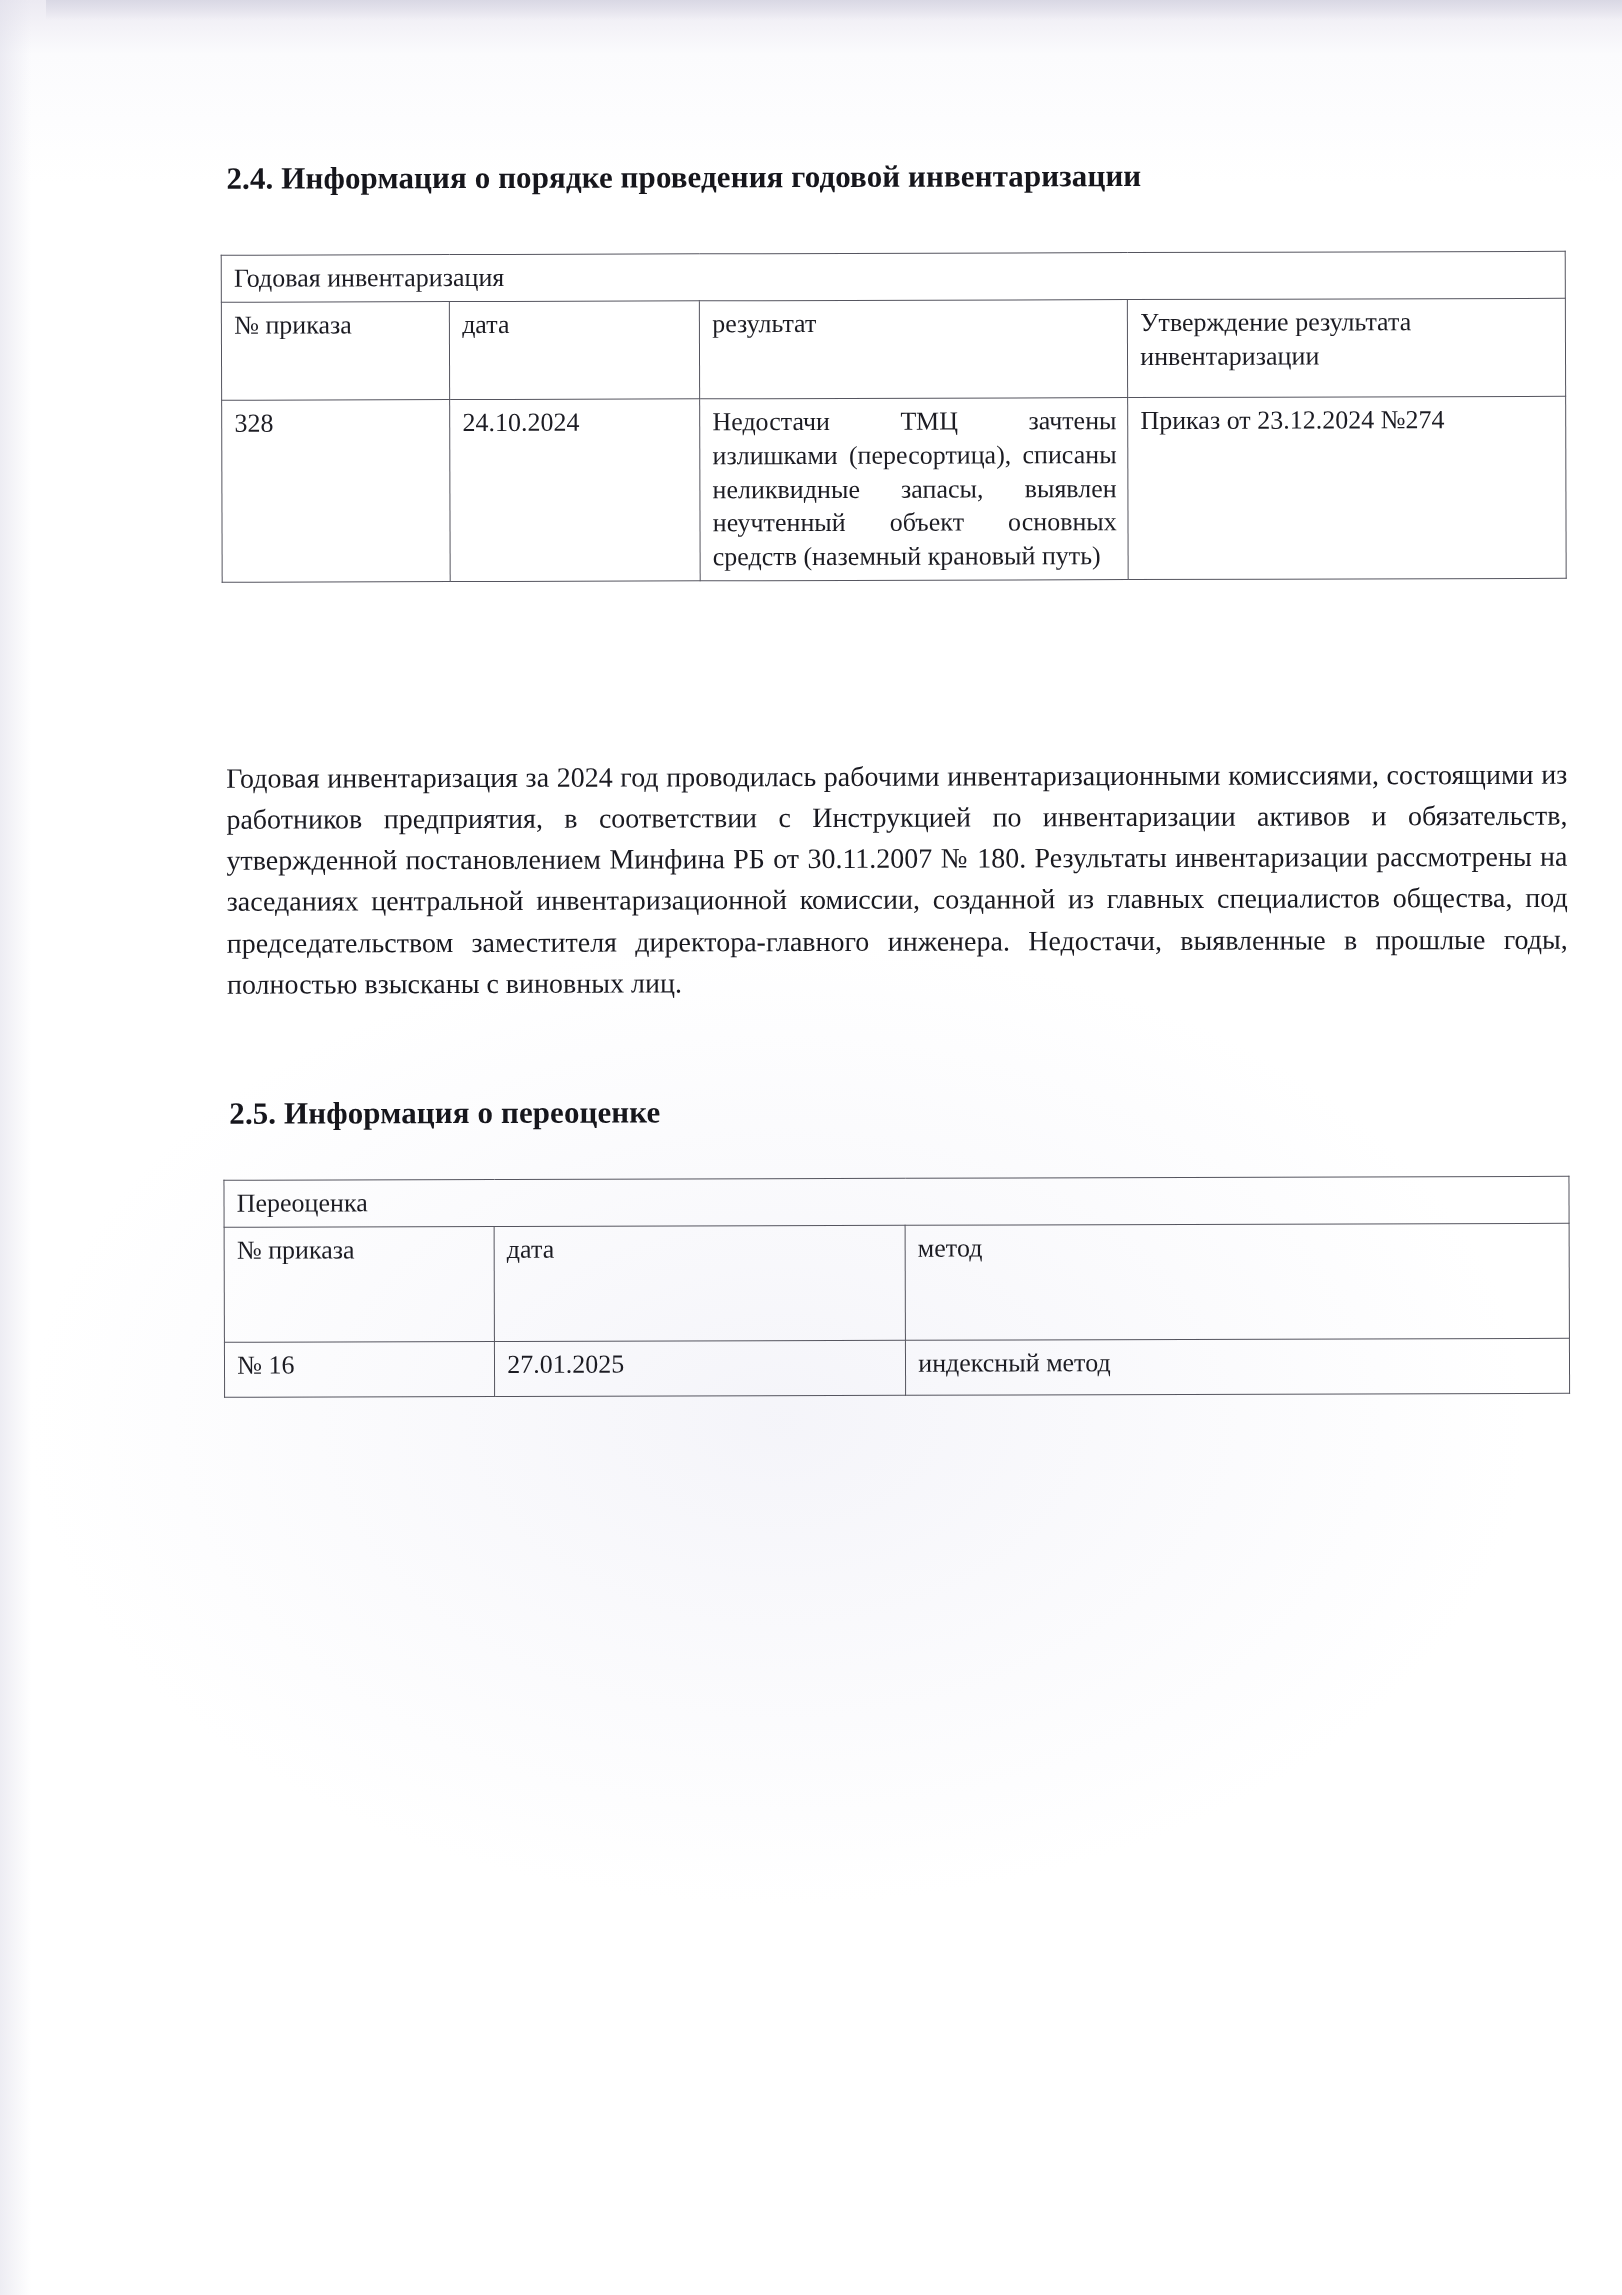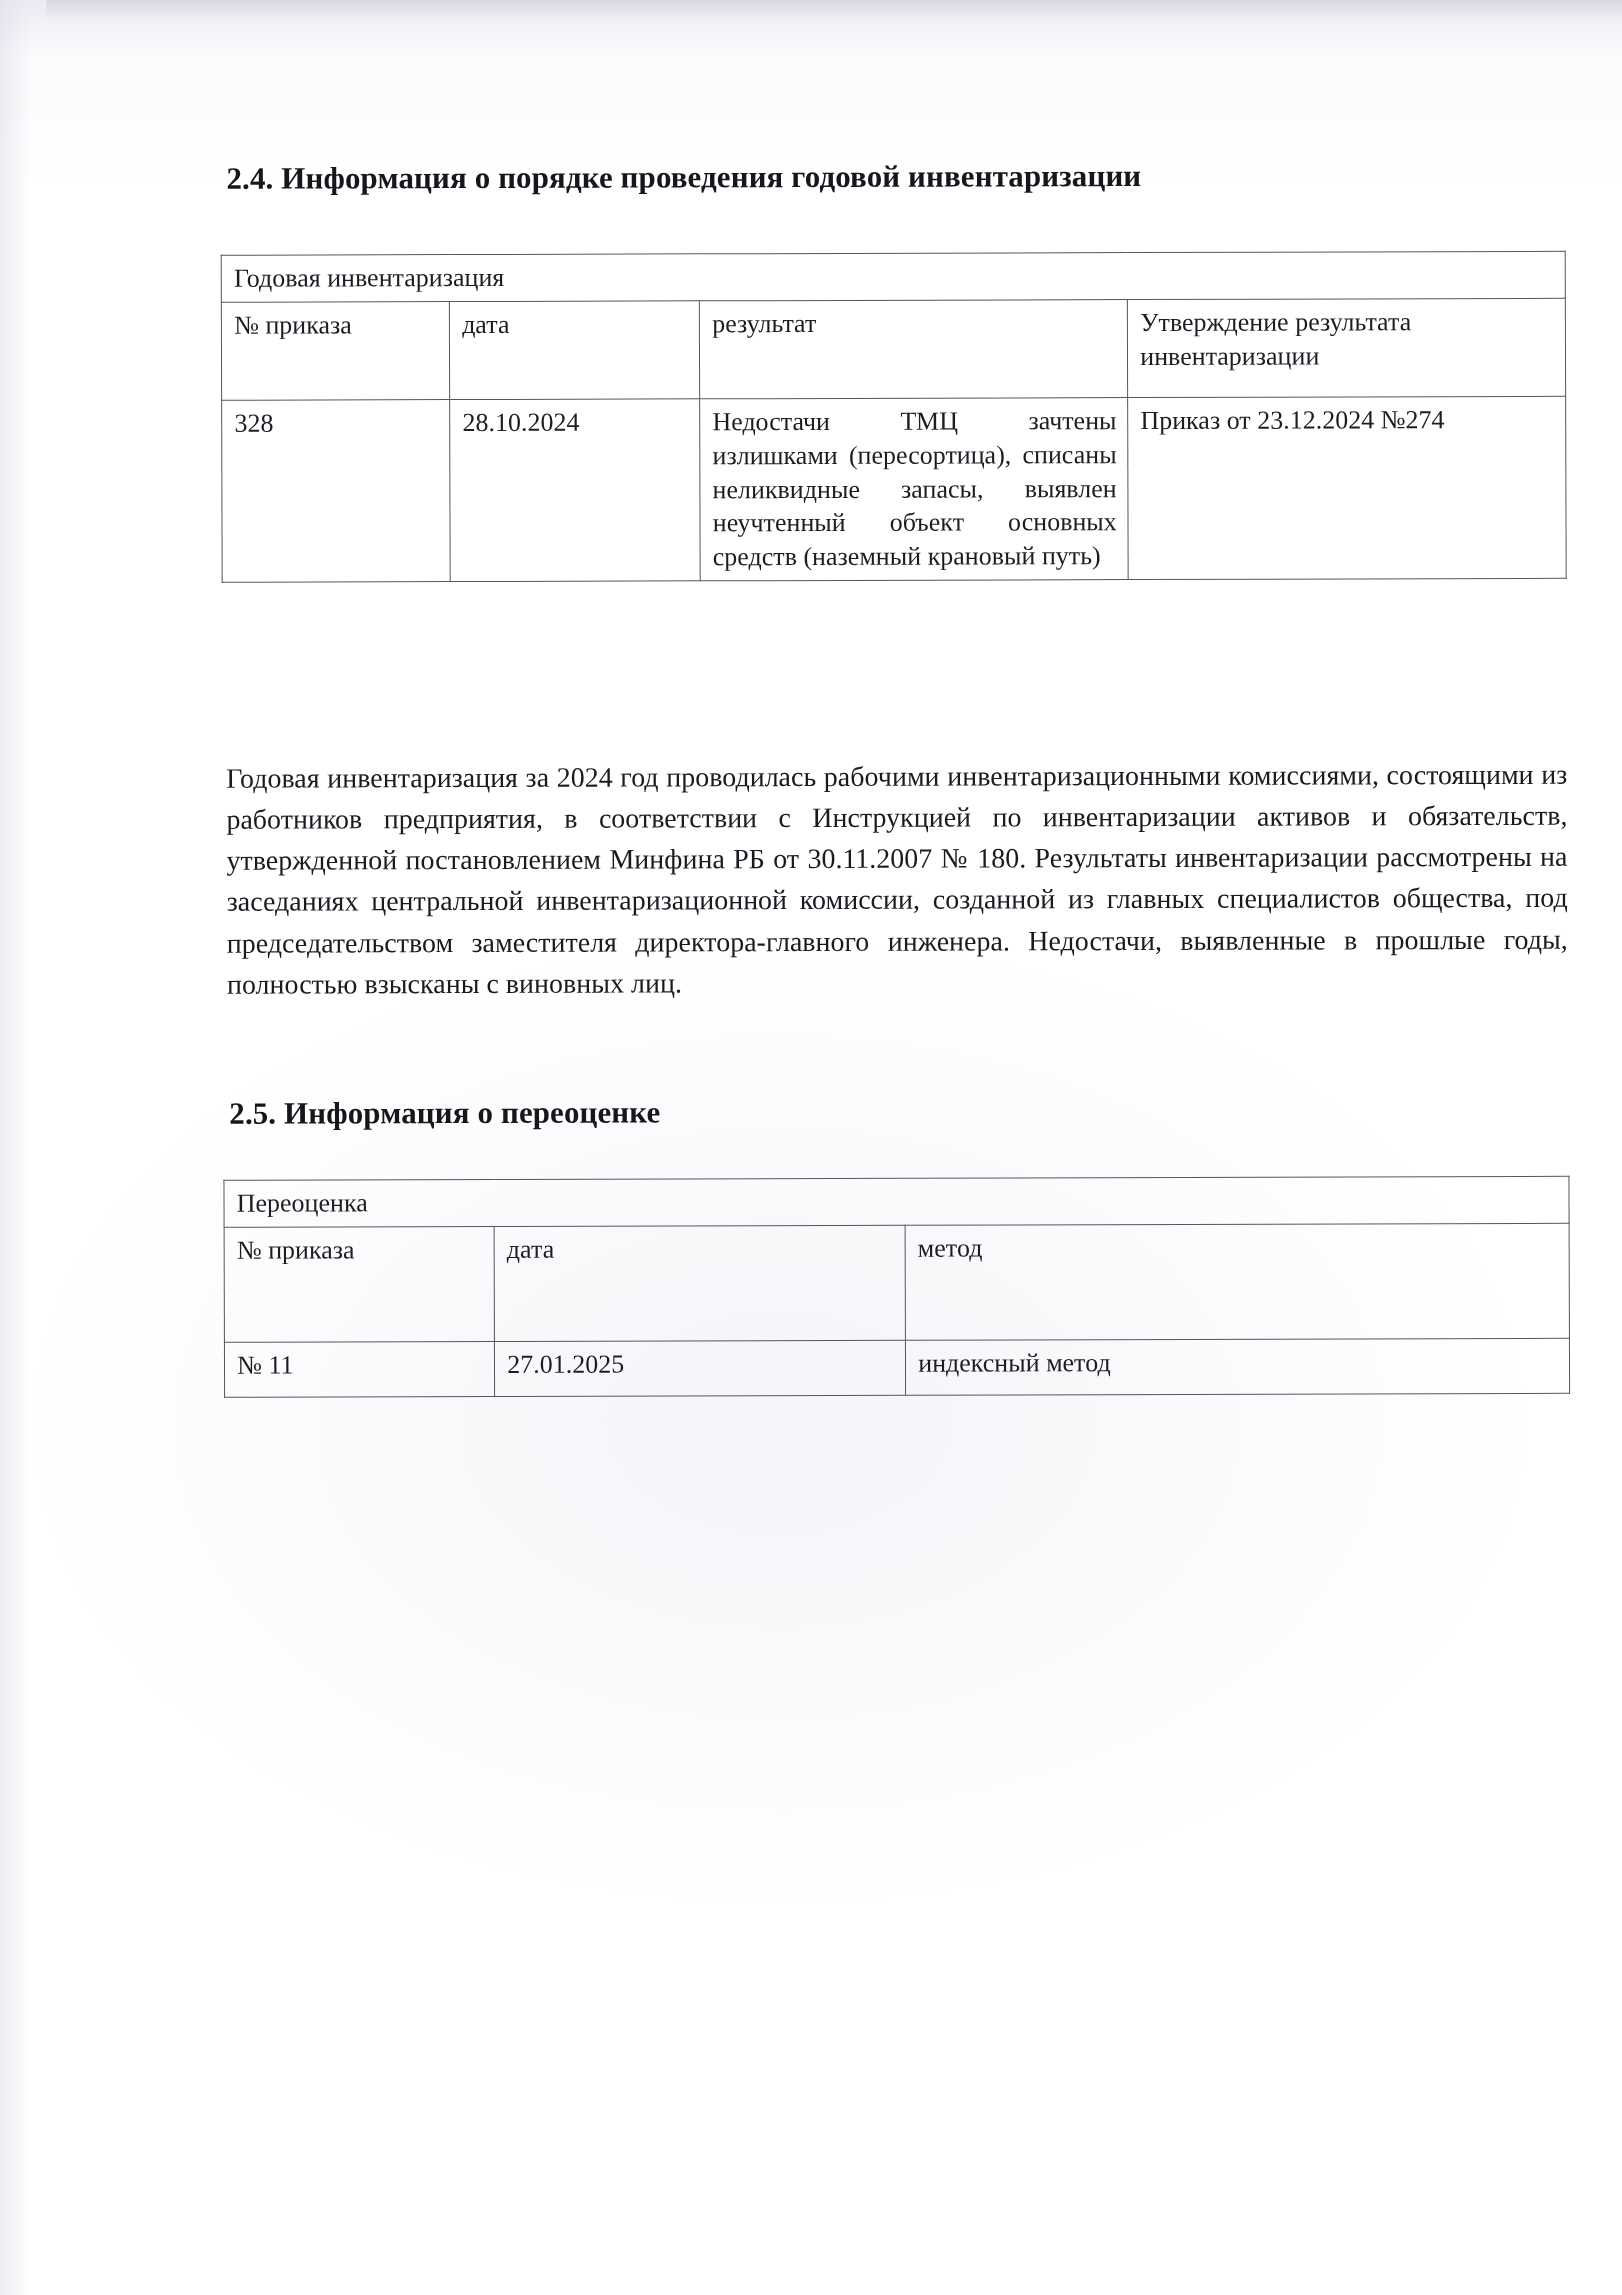--- a/index.html
+++ b/index.html
@@ -157,21 +157,21 @@
         <td colspan="4">Годовая инвентаризация</td>
       </tr>
       <tr class="head-tall">
         <td class="cell-title">№ приказа</td>
         <td class="cell-bottom">дата</td>
         <td class="cell-title">результат</td>
         <td class="cell-title">Утверждение результата инвентаризации</td>
       </tr>
       <tr>
         <td class="cell-mid">328</td>
-        <td class="cell-mid">28.10.2024</td>
+        <td class="cell-mid">24.10.2024</td>
         <td class="cell-just hyph">Недостачи ТМЦ зачтены излишками (пересортица), списаны неликвидные запасы, выявлен неучтенный объект основных средств (наземный крановый путь)</td>
         <td class="cell-mid cell-just hyph">Приказ от 23.12.2024 №274</td>
       </tr>
     </tbody>
   </table>
 
   <div id="body-paragraph">Годовая инвентаризация за 2024 год проводилась рабочими инвентаризационными комиссиями, состоящими из работников предприятия, в соответствии с Инструкцией по инвентаризации активов и обязательств, утвержденной постановлением Минфина РБ от 30.11.2007 № 180. Результаты инвентаризации рассмотрены на заседаниях центральной инвентаризационной комиссии, созданной из главных специалистов общества, под председательством заместителя директора-главного инженера. Недостачи, выявленные в прошлые годы, полностью взысканы с виновных лиц.</div>
 
   <div class="section-heading" id="heading-25">2.5. Информация о переоценке</div>
 
@@ -184,21 +184,21 @@
     <tbody>
       <tr>
         <td colspan="3">Переоценка</td>
       </tr>
       <tr class="head-tall2">
         <td class="cell-title">№ приказа</td>
         <td class="cell-mid">дата</td>
         <td class="cell-mid">метод</td>
       </tr>
       <tr class="row-tall">
-        <td class="cell-mid">№ 11</td>
+        <td class="cell-mid">№ 16</td>
         <td class="cell-mid">27.01.2025</td>
         <td class="cell-mid">индексный метод</td>
       </tr>
     </tbody>
   </table>
 
 </div>
 
 
 </body></html>

